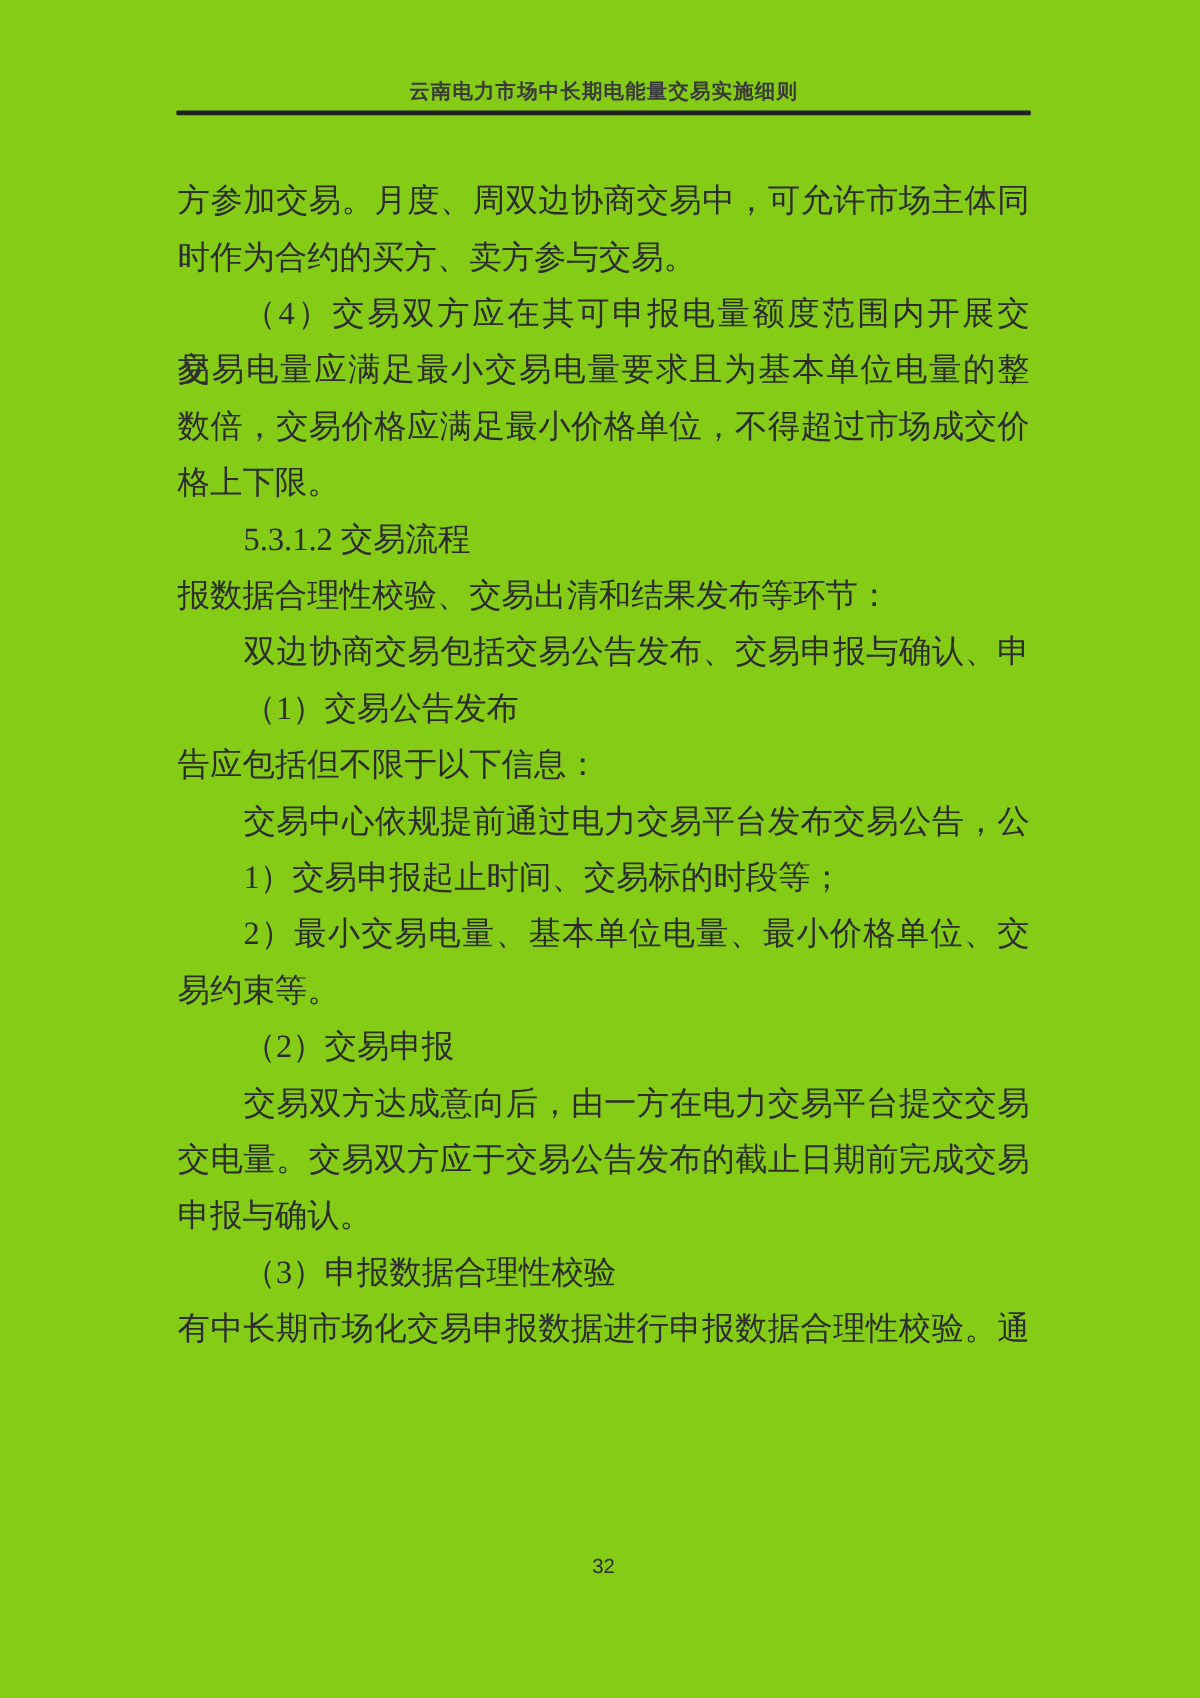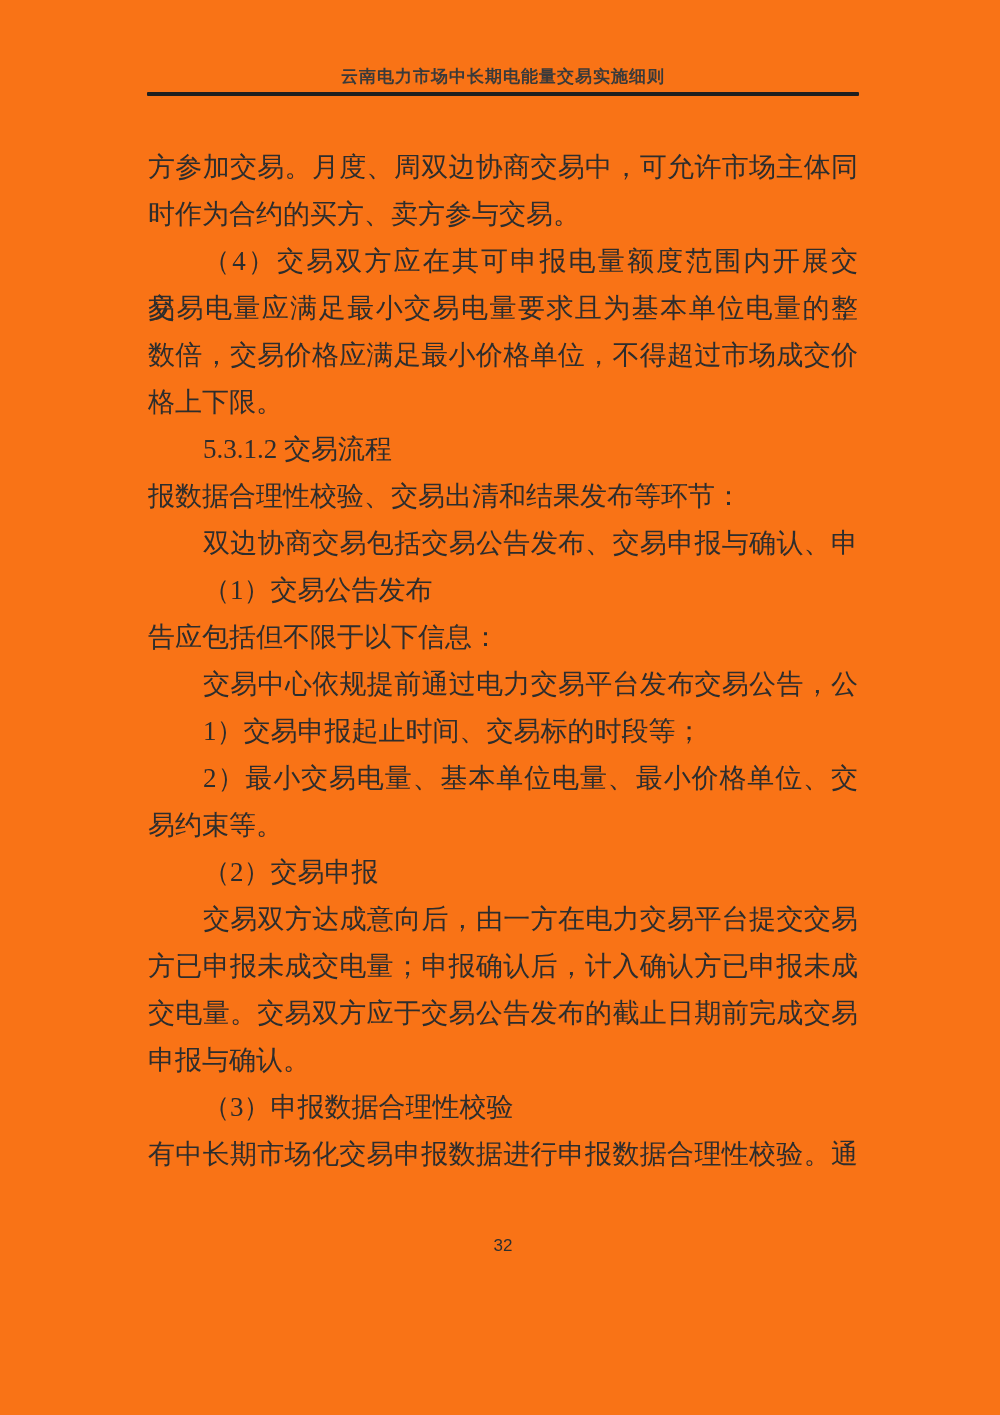--- a/index.html
+++ b/index.html
@@ -4,21 +4,21 @@
 <style>
   html, body {
     margin: 0;
     padding: 0;
     background: #ffffff;
   }
   .page {
     position: relative;
     width: 1000px;
     height: 1415px;
-    background: #f97316;
+    background: #84cc16;
     overflow: hidden;
     font-family: "Liberation Serif", "DejaVu Serif", serif;
     color: #2d2d2d;
   }
   
   .page-header {
     position: absolute;
     top: 64px;
     left: 148px;
     width: 710px;
@@ -58,21 +58,21 @@
     text-align: justify;
     text-align-last: justify;
     -moz-text-align-last: justify;
   }
   .line.indent {
     text-indent: 55px;
   }
   
   .page-footer {
     position: absolute;
-    top: 1236px;
+    top: 1296px;
     left: 148px;
     width: 710px;
     text-align: center;
     font-size: 17px;
     color: #2e2e2e;
     font-family: "Liberation Sans", "DejaVu Sans", sans-serif;
   }
 </style>
 </head>
 <body>
@@ -94,21 +94,20 @@
       <div class="line">报数据合理性校验、交易出清和结果发布等环节：</div>
       <div class="line fill indent">双边协商交易包括交易公告发布、交易申报与确认、申</div>
       <div class="line indent">（1）交易公告发布</div>
       <div class="line">告应包括但不限于以下信息：</div>
       <div class="line fill indent">交易中心依规提前通过电力交易平台发布交易公告，公</div>
       <div class="line indent">1）交易申报起止时间、交易标的时段等；</div>
       <div class="line fill indent">2）最小交易电量、基本单位电量、最小价格单位、交</div>
       <div class="line">易约束等。</div>
       <div class="line indent">（2）交易申报</div>
       <div class="line fill indent">交易双方达成意向后，由一方在电力交易平台提交交易</div>
-      <div class="line fill">方已申报未成交电量；申报确认后，计入确认方已申报未成</div>
       <div class="line fill">交电量。交易双方应于交易公告发布的截止日期前完成交易</div>
       <div class="line">申报与确认。</div>
       <div class="line indent">（3）申报数据合理性校验</div>
       <div class="line fill">有中长期市场化交易申报数据进行申报数据合理性校验。通</div>
     </div>
 
   <div class="page-footer">32</div>
 
 </div>
 

